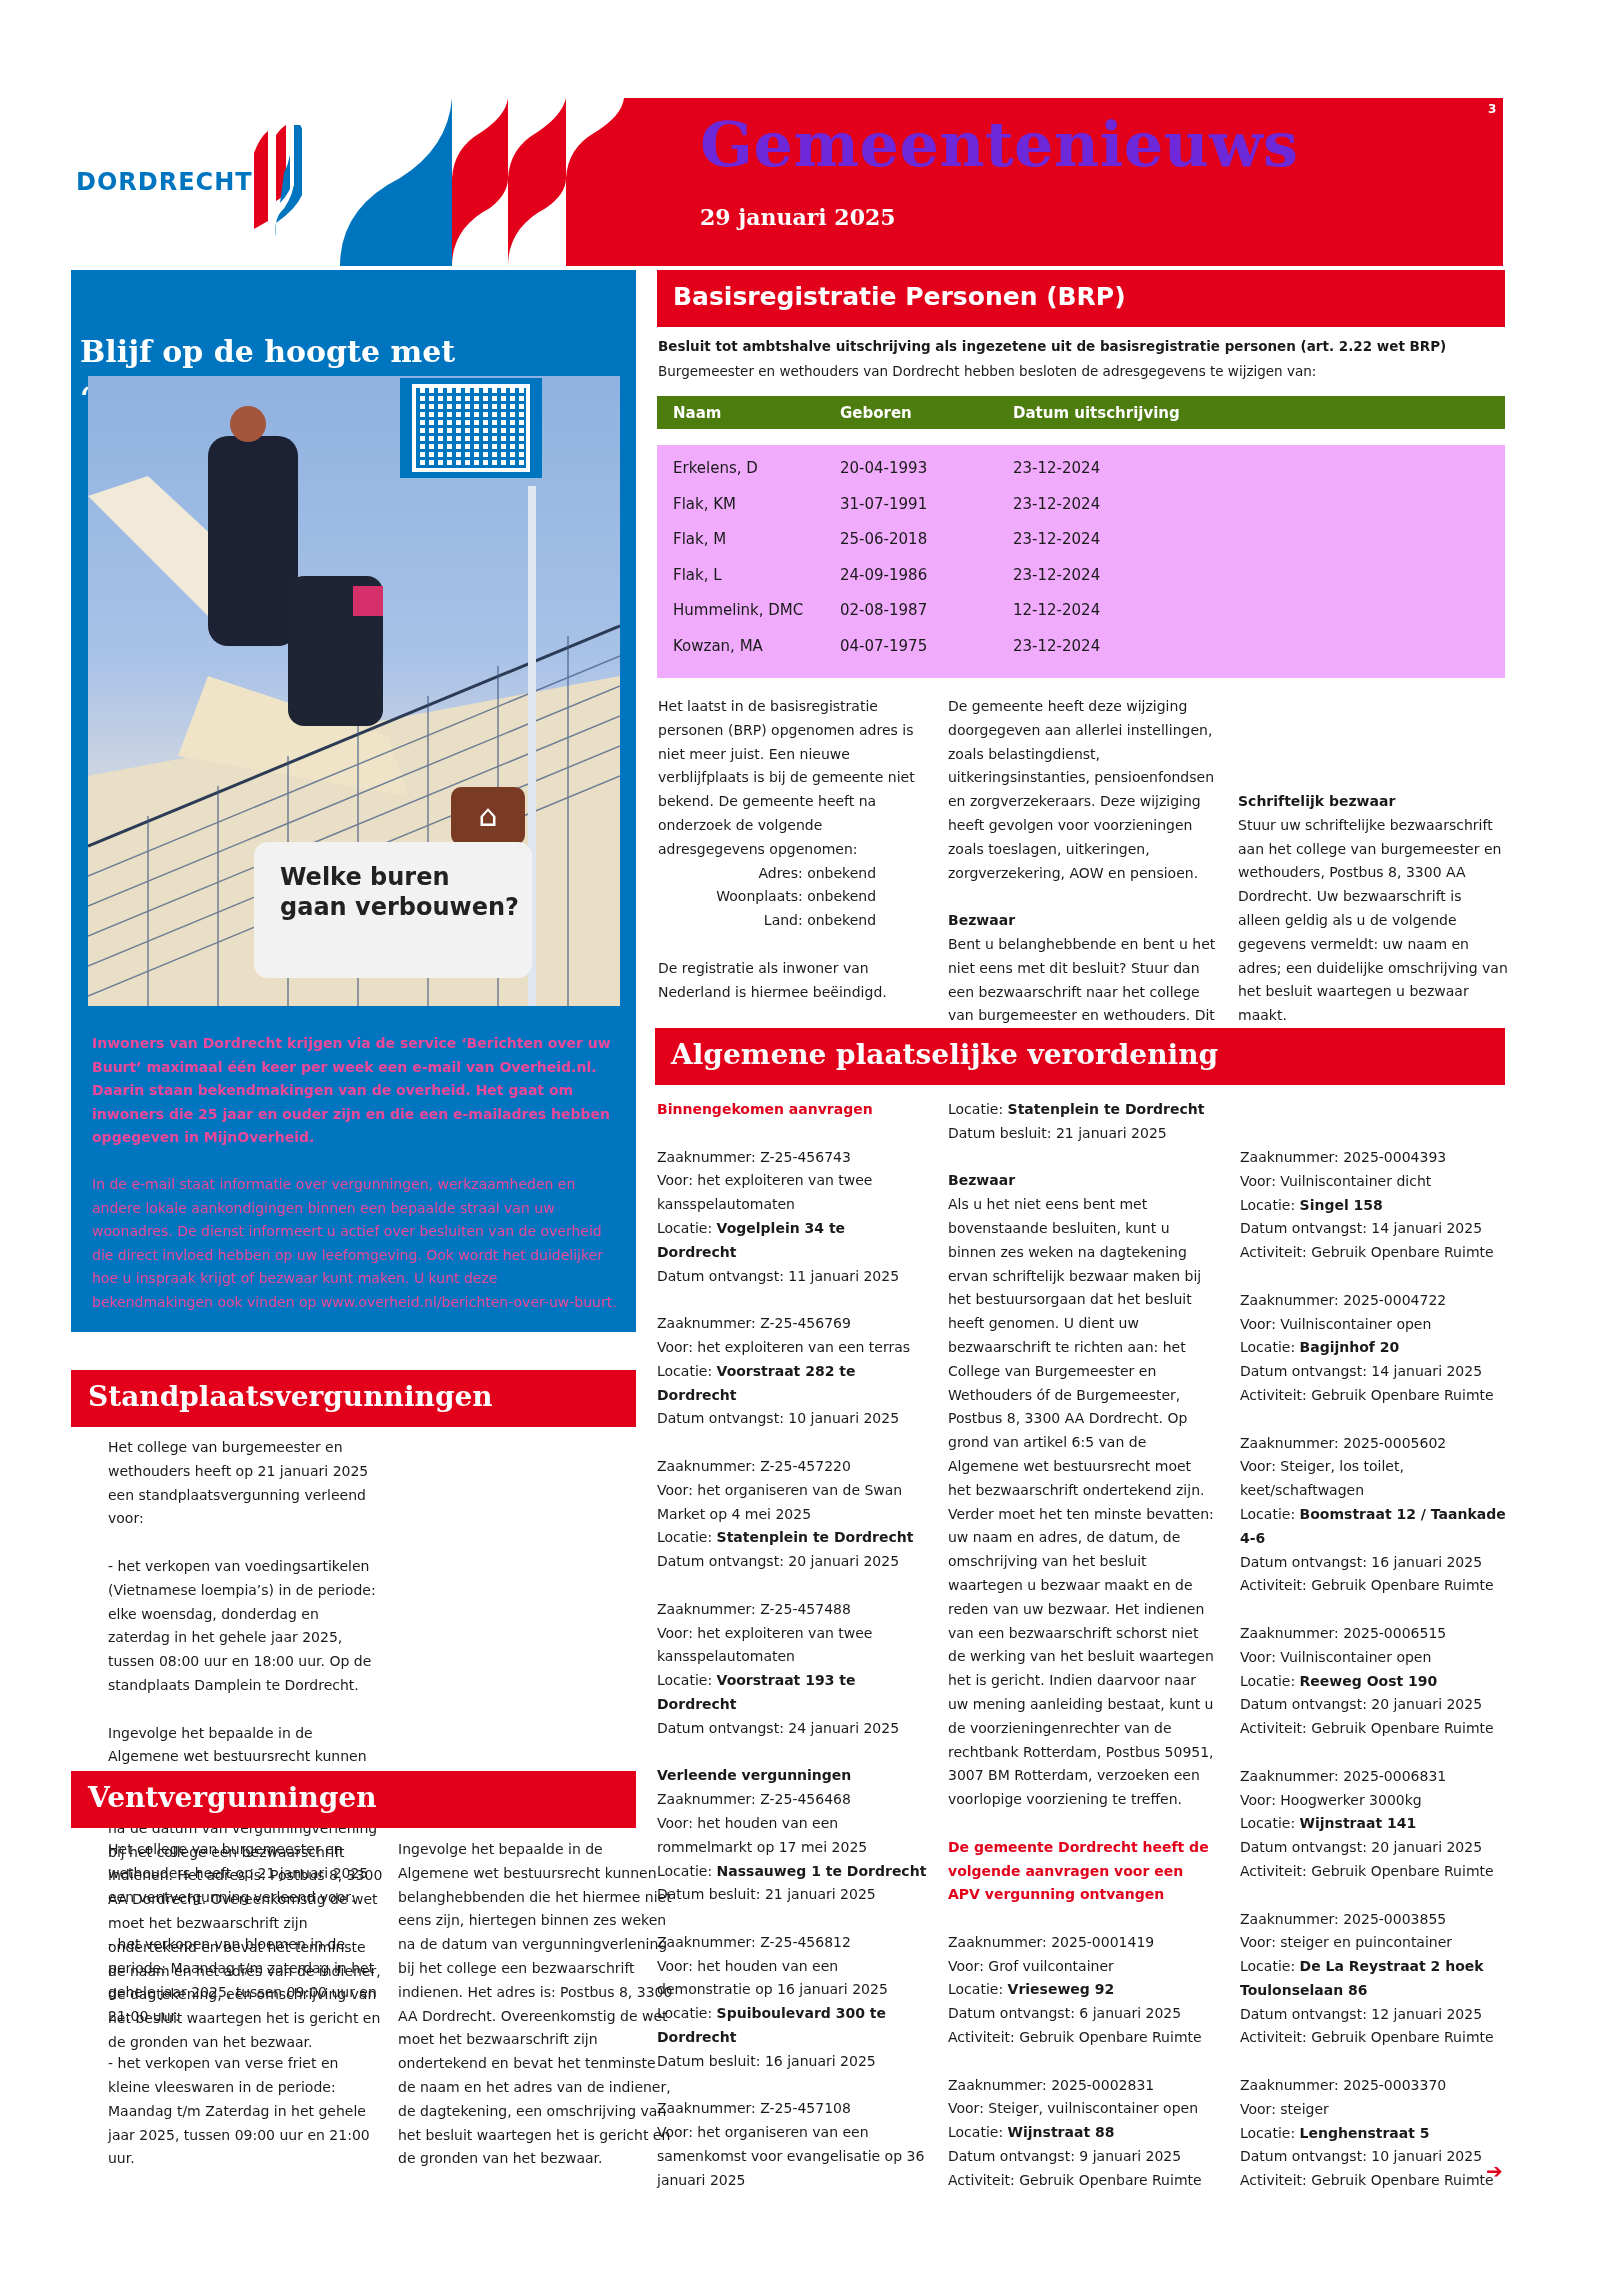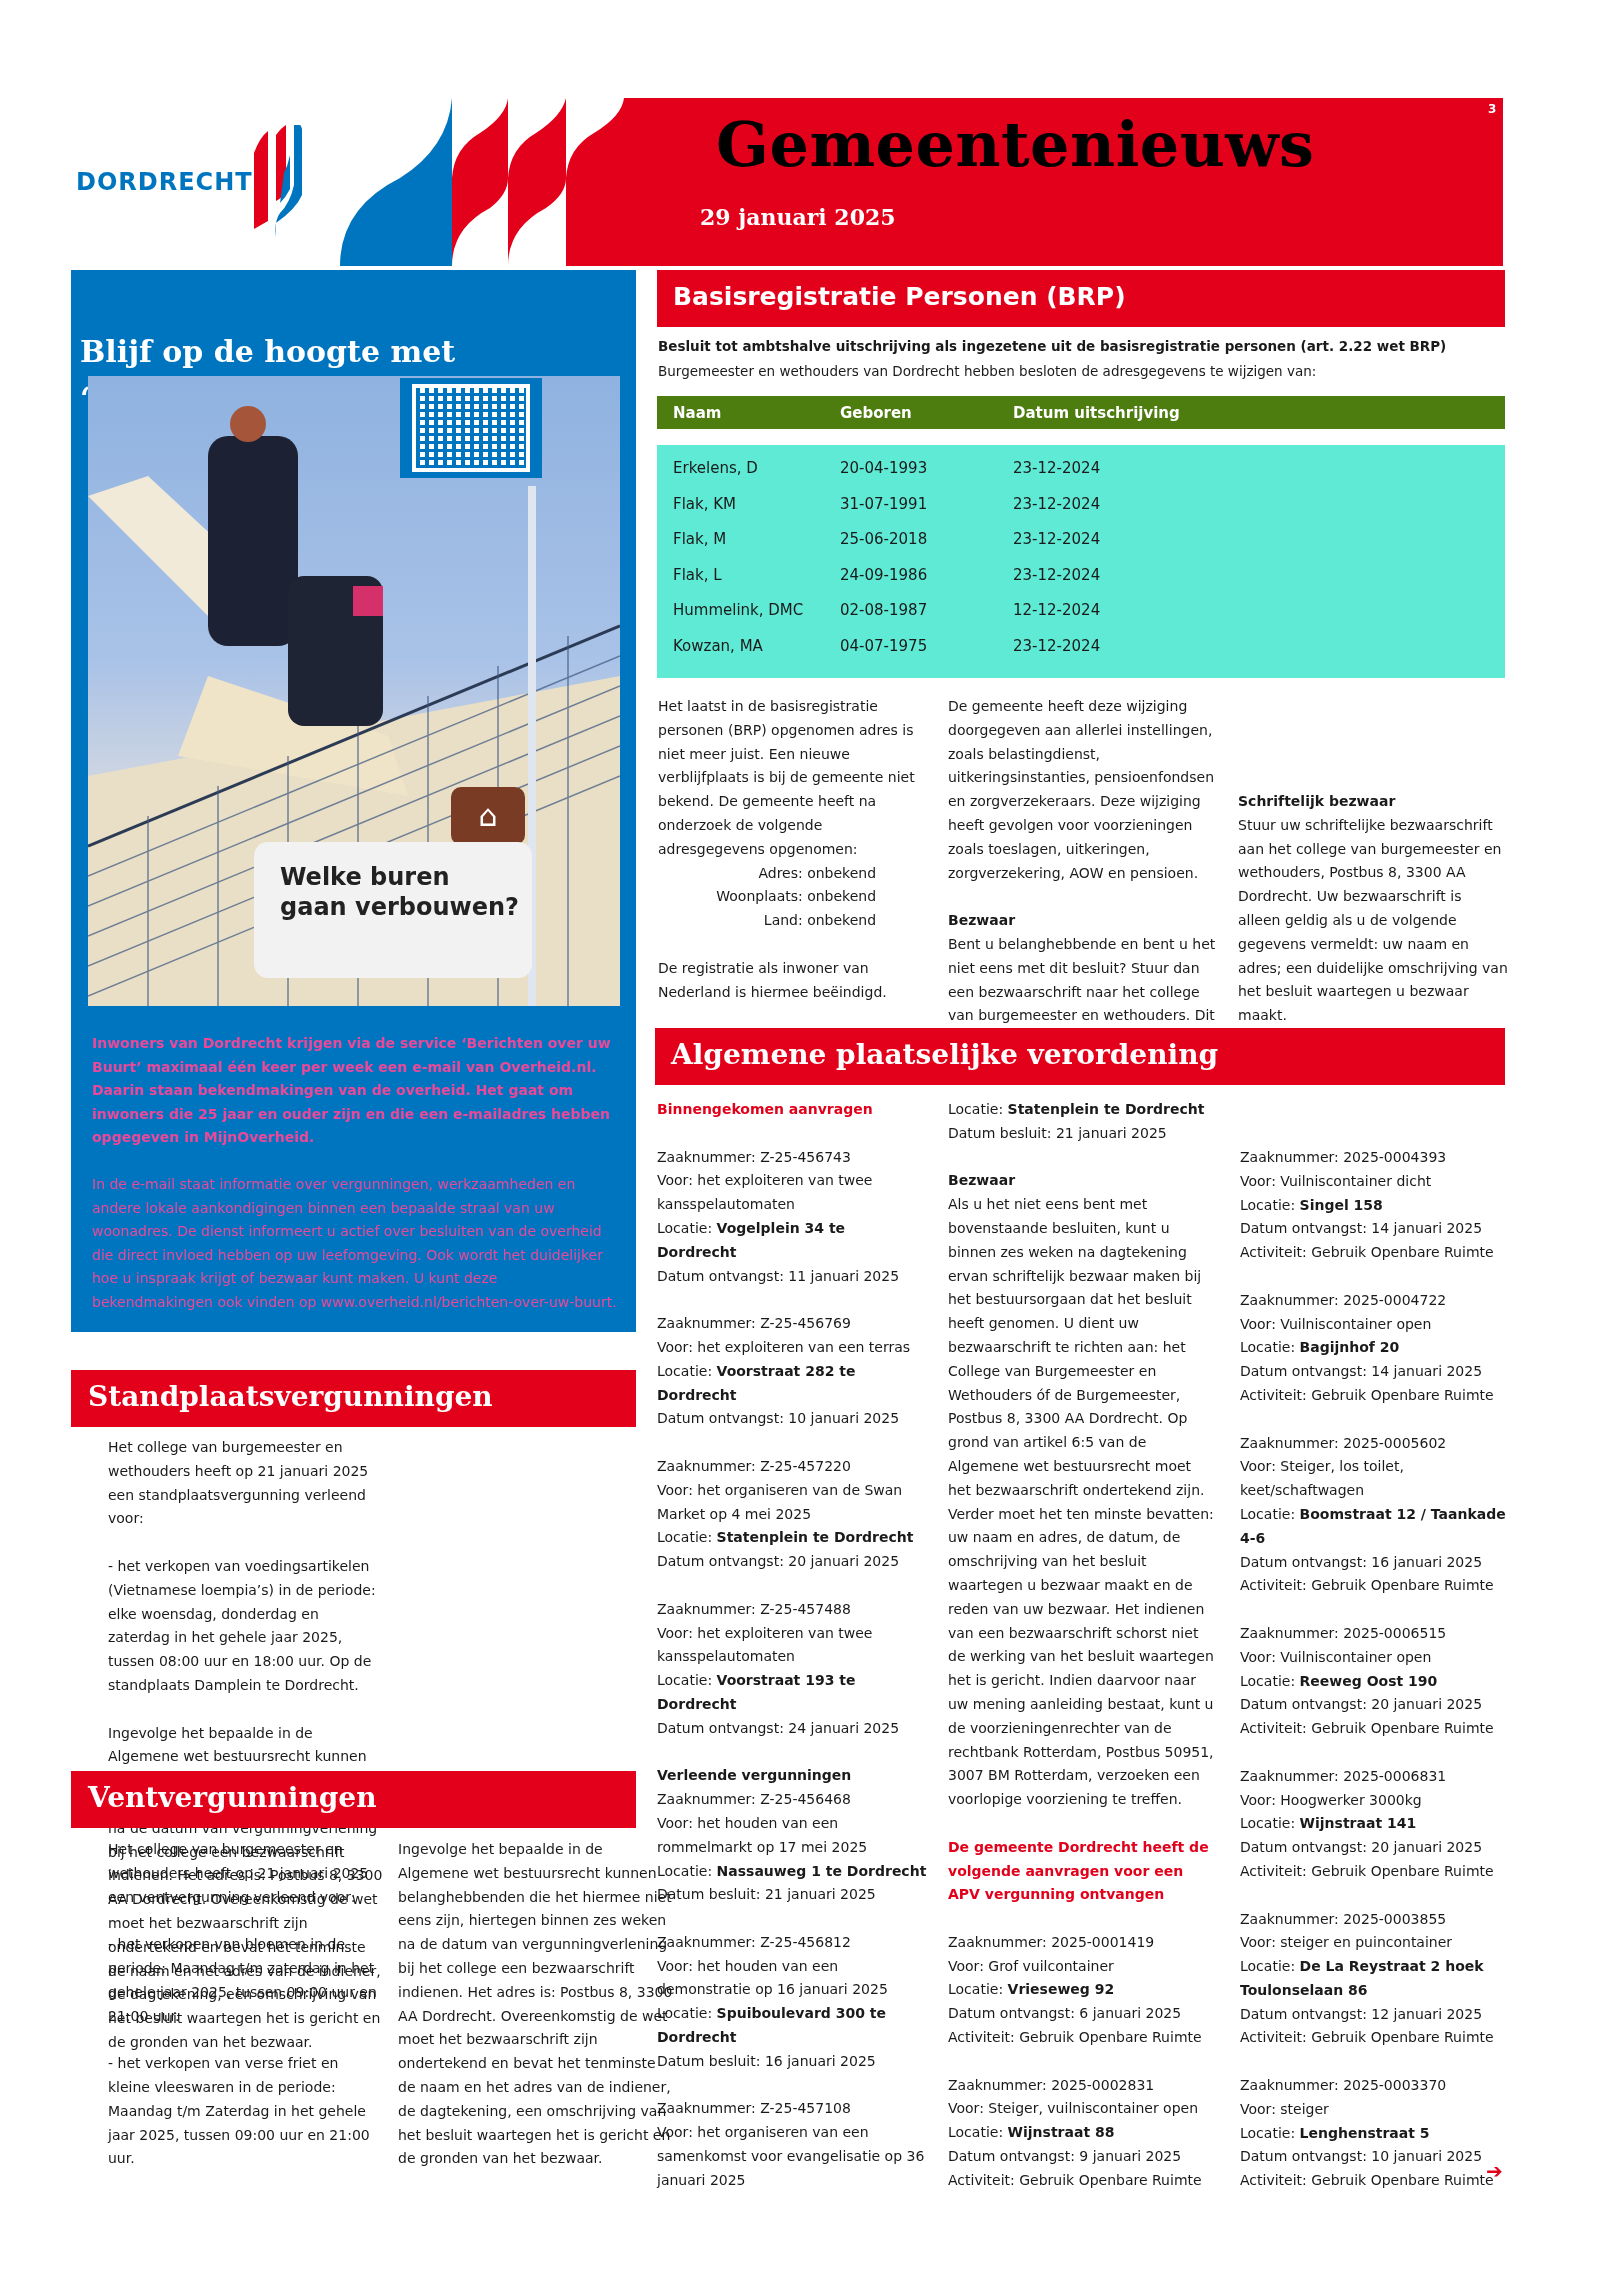--- a/index.html
+++ b/index.html
@@ -5,21 +5,21 @@
   * { box-sizing: border-box; margin: 0; padding: 0; }
   html, body { width: 1600px; height: 2274px; background: #ffffff; }
   body { position: relative; font-family: "DejaVu Sans", sans-serif; color: #1a1a1a; overflow: hidden; }
   .abs { position: absolute; }
 
   
   .logo-text { left: 76px; top: 168px; font-family: "DejaVu Sans", sans-serif; font-weight: bold; font-size: 24px; letter-spacing: 1px; color: #0075bf; }
   .logo-mark { left: 246px; top: 125px; width: 80px; height: 112px; }
   .deco { left: 340px; top: 98px; width: 370px; height: 168px; }
   .masthead { left: 690px; top: 98px; width: 813px; height: 168px; background: #e2001a; }
-  .masthead-title { left: 700px; top: 108px; font-family: "DejaVu Serif", serif; font-weight: bold; font-size: 62px; color: #000000; letter-spacing: 0.5px; margin-left: 16px; }
+  .masthead-title { left: 700px; top: 108px; font-family: "DejaVu Serif", serif; font-weight: bold; font-size: 62px; color: #6d28d9; letter-spacing: 0.5px; }
   .masthead-date { left: 700px; top: 204px; font-family: "DejaVu Serif", serif; font-weight: bold; font-size: 22px; color: #fff; }
   .page-num { left: 1488px; top: 102px; font-size: 12px; font-weight: bold; color: #fff; }
 
   
   .promo { left: 71px; top: 270px; width: 565px; height: 1062px; background: #0075bf; }
   .promo-title { left: 80px; top: 286px; width: 540px; font-family: "DejaVu Serif", serif; font-weight: bold; font-size: 30px; line-height: 47px; color: #fff; margin-top: 42px; }
   .promo-photo { left: 88px; top: 376px; width: 532px; height: 630px; overflow: hidden;
     background: linear-gradient(180deg, #8fb2e0 0%, #a9c2e7 45%, #d9dbe0 70%, #e8e2d2 100%); }
   .promo-qr { left: 400px; top: 378px; width: 142px; height: 100px; background: #0075bf; display:flex; align-items:center; justify-content:center; }
   .qr { width: 118px; height: 88px; background: #fff;
@@ -37,21 +37,21 @@
   .sec-head { background: #e2001a; color: #fff; font-family: "DejaVu Serif", serif; font-weight: bold; }
   .brp-head { left: 657px; top: 270px; width: 848px; height: 57px; font-size: 25px; padding: 12px 0 0 16px; font-family: "DejaVu Sans", sans-serif; }
   .apv-head { left: 655px; top: 1028px; width: 850px; height: 57px; font-size: 28px; padding: 10px 0 0 16px; }
   .stand-head { left: 71px; top: 1370px; width: 565px; height: 57px; font-size: 28px; padding: 10px 0 0 17px; }
   .vent-head { left: 71px; top: 1771px; width: 565px; height: 57px; font-size: 28px; padding: 10px 0 0 17px; }
 
   
   .brp-sub1 { left: 658px; top: 338px; font-size: 13.5px; font-weight: bold; }
   .brp-sub2 { left: 658px; top: 363px; font-size: 13.5px; }
   .brp-th { left: 657px; top: 396px; width: 848px; height: 33px; background: #4d7c0f; color: #fff; font-weight: bold; font-size: 15px; }
-  .brp-tbody { left: 657px; top: 445px; width: 848px; height: 233px; background: #5eead4; }
+  .brp-tbody { left: 657px; top: 445px; width: 848px; height: 233px; background: #f0abfc; }
   .col1 { position: absolute; left: 16px; }
   .col2 { position: absolute; left: 183px; }
   .col3 { position: absolute; left: 356px; }
   .brp-th span { top: 8px; }
   .brp-row { position: absolute; left: 0; width: 100%; height: 36px; font-size: 15px; }
   .brp-row span { top: 14px; }
   .brp-cols { top: 695px; width: 850px; font-size: 14px; line-height: 23.8px; }
   .brp-col { position: absolute; top: 0; width: 270px; }
   .kv { display:flex;text-align:right; }
   .kv .k { width: 140px; }

